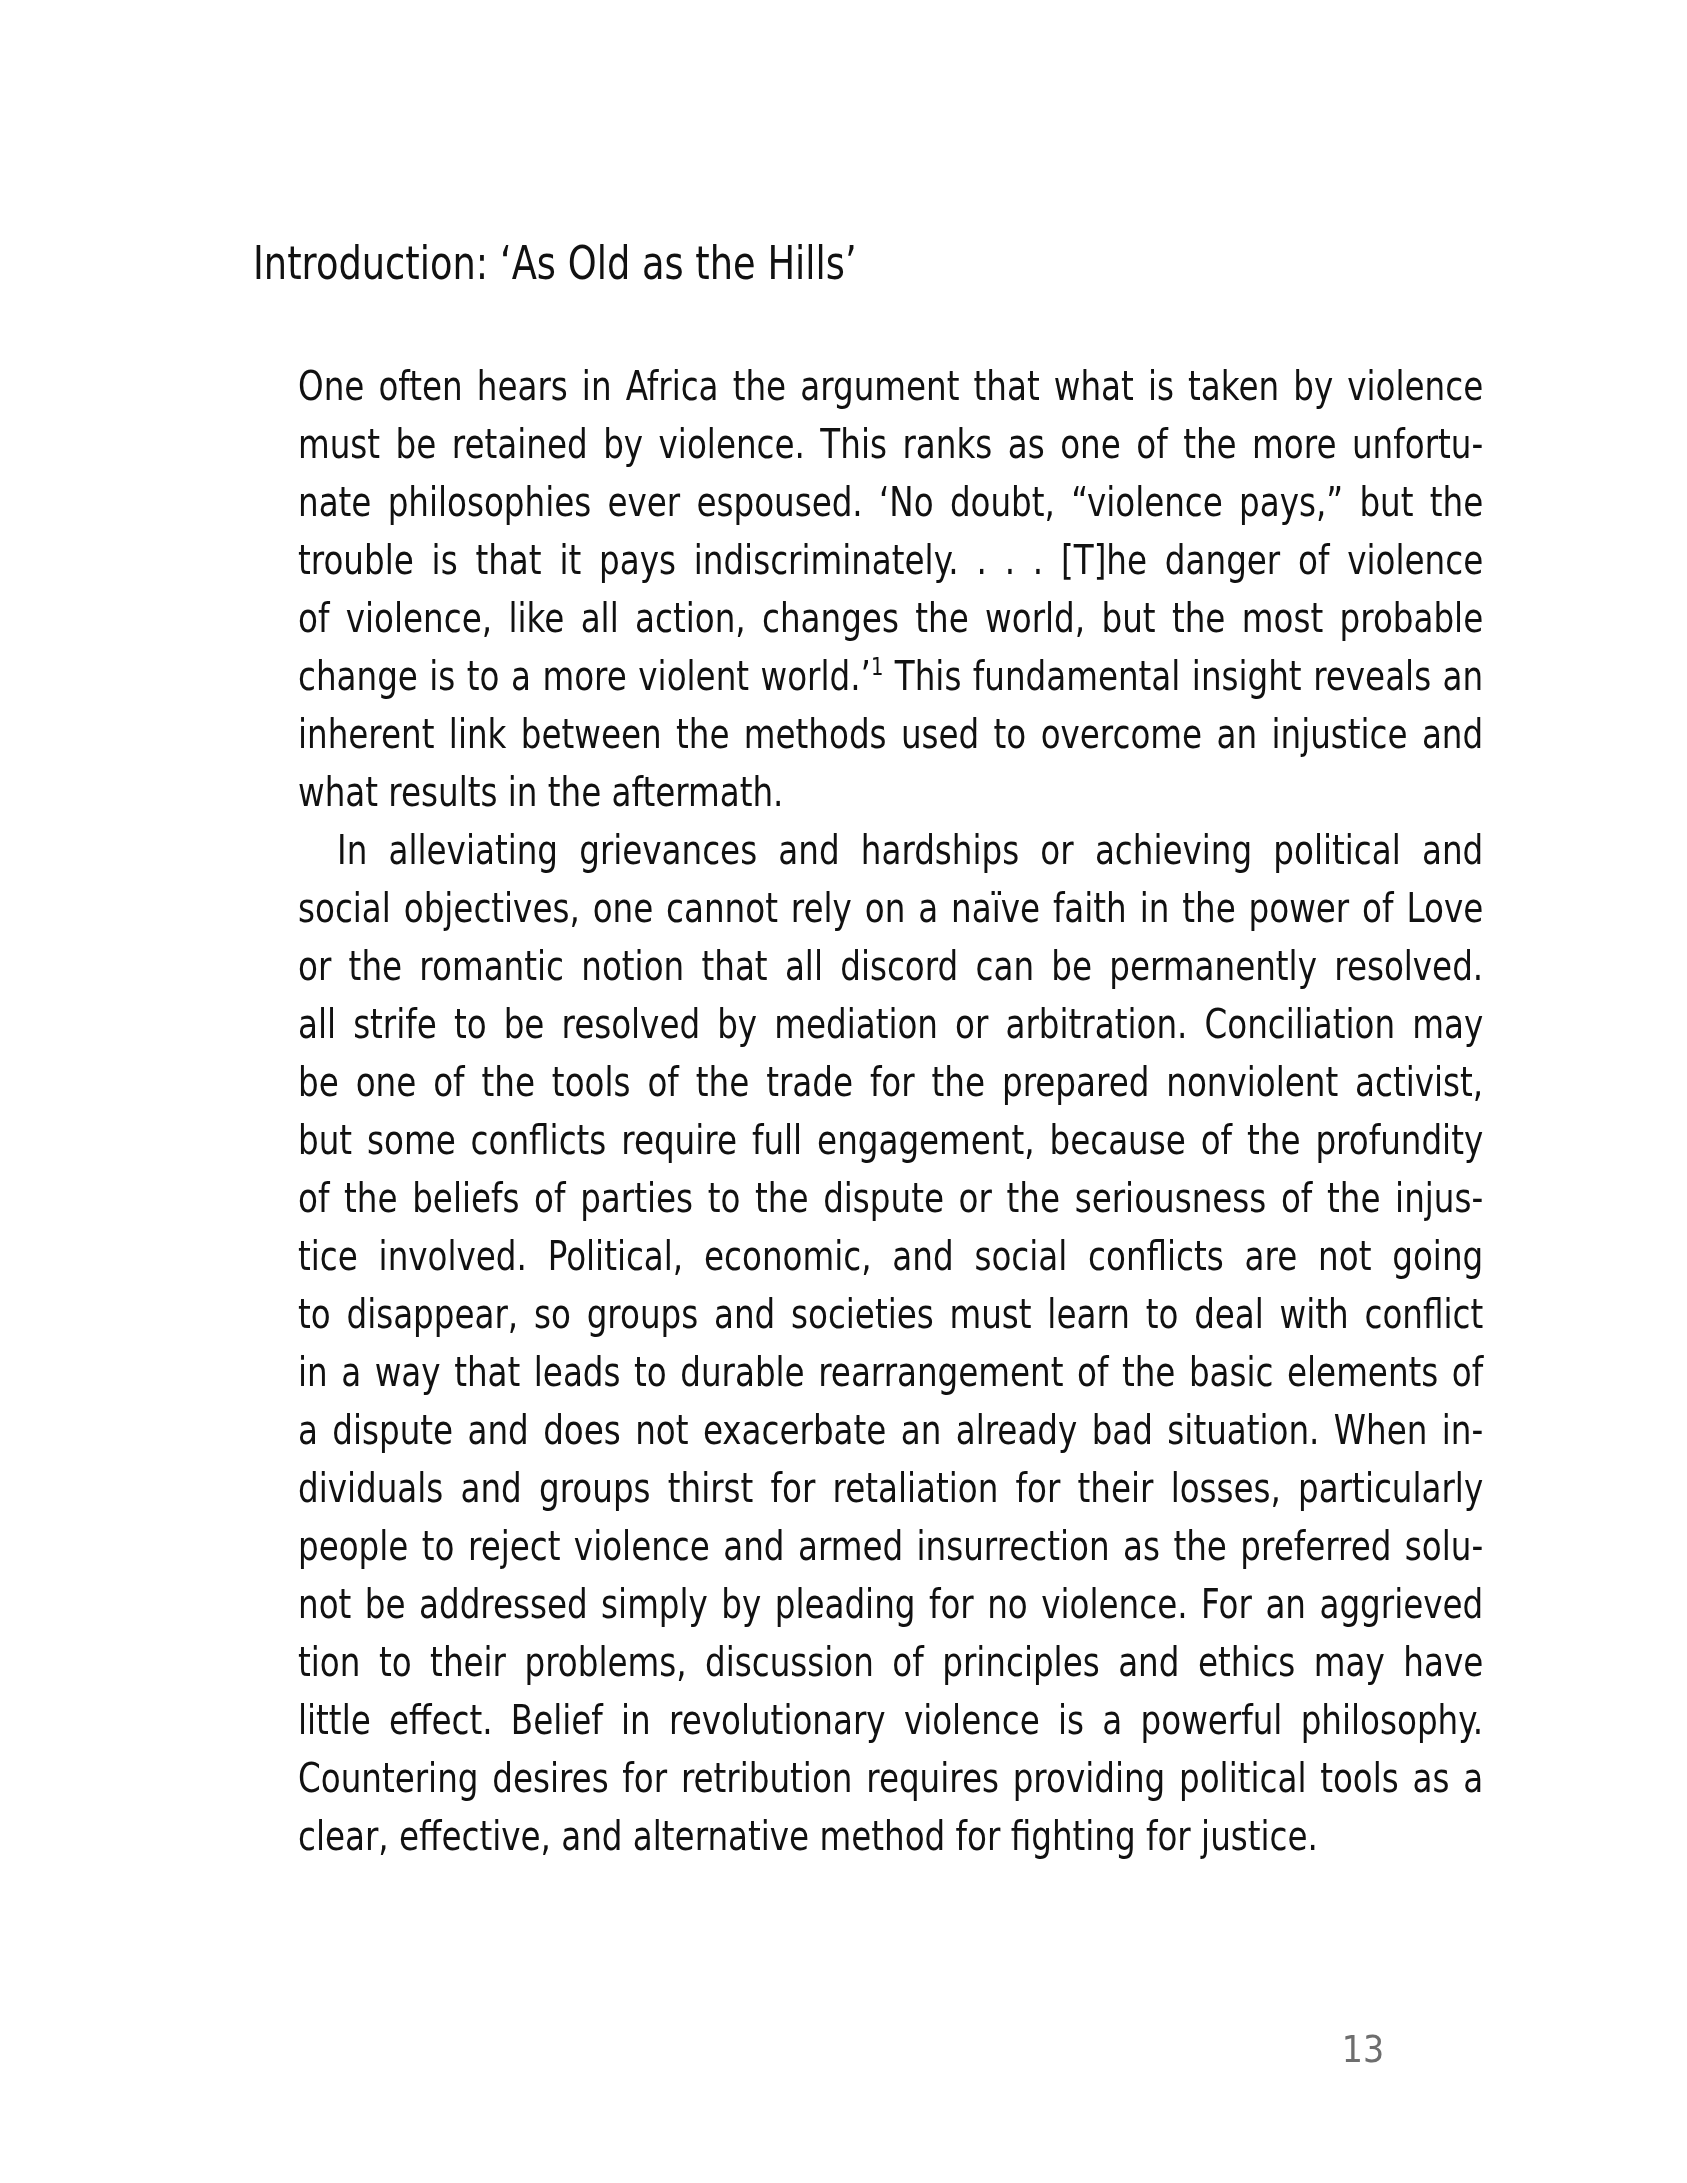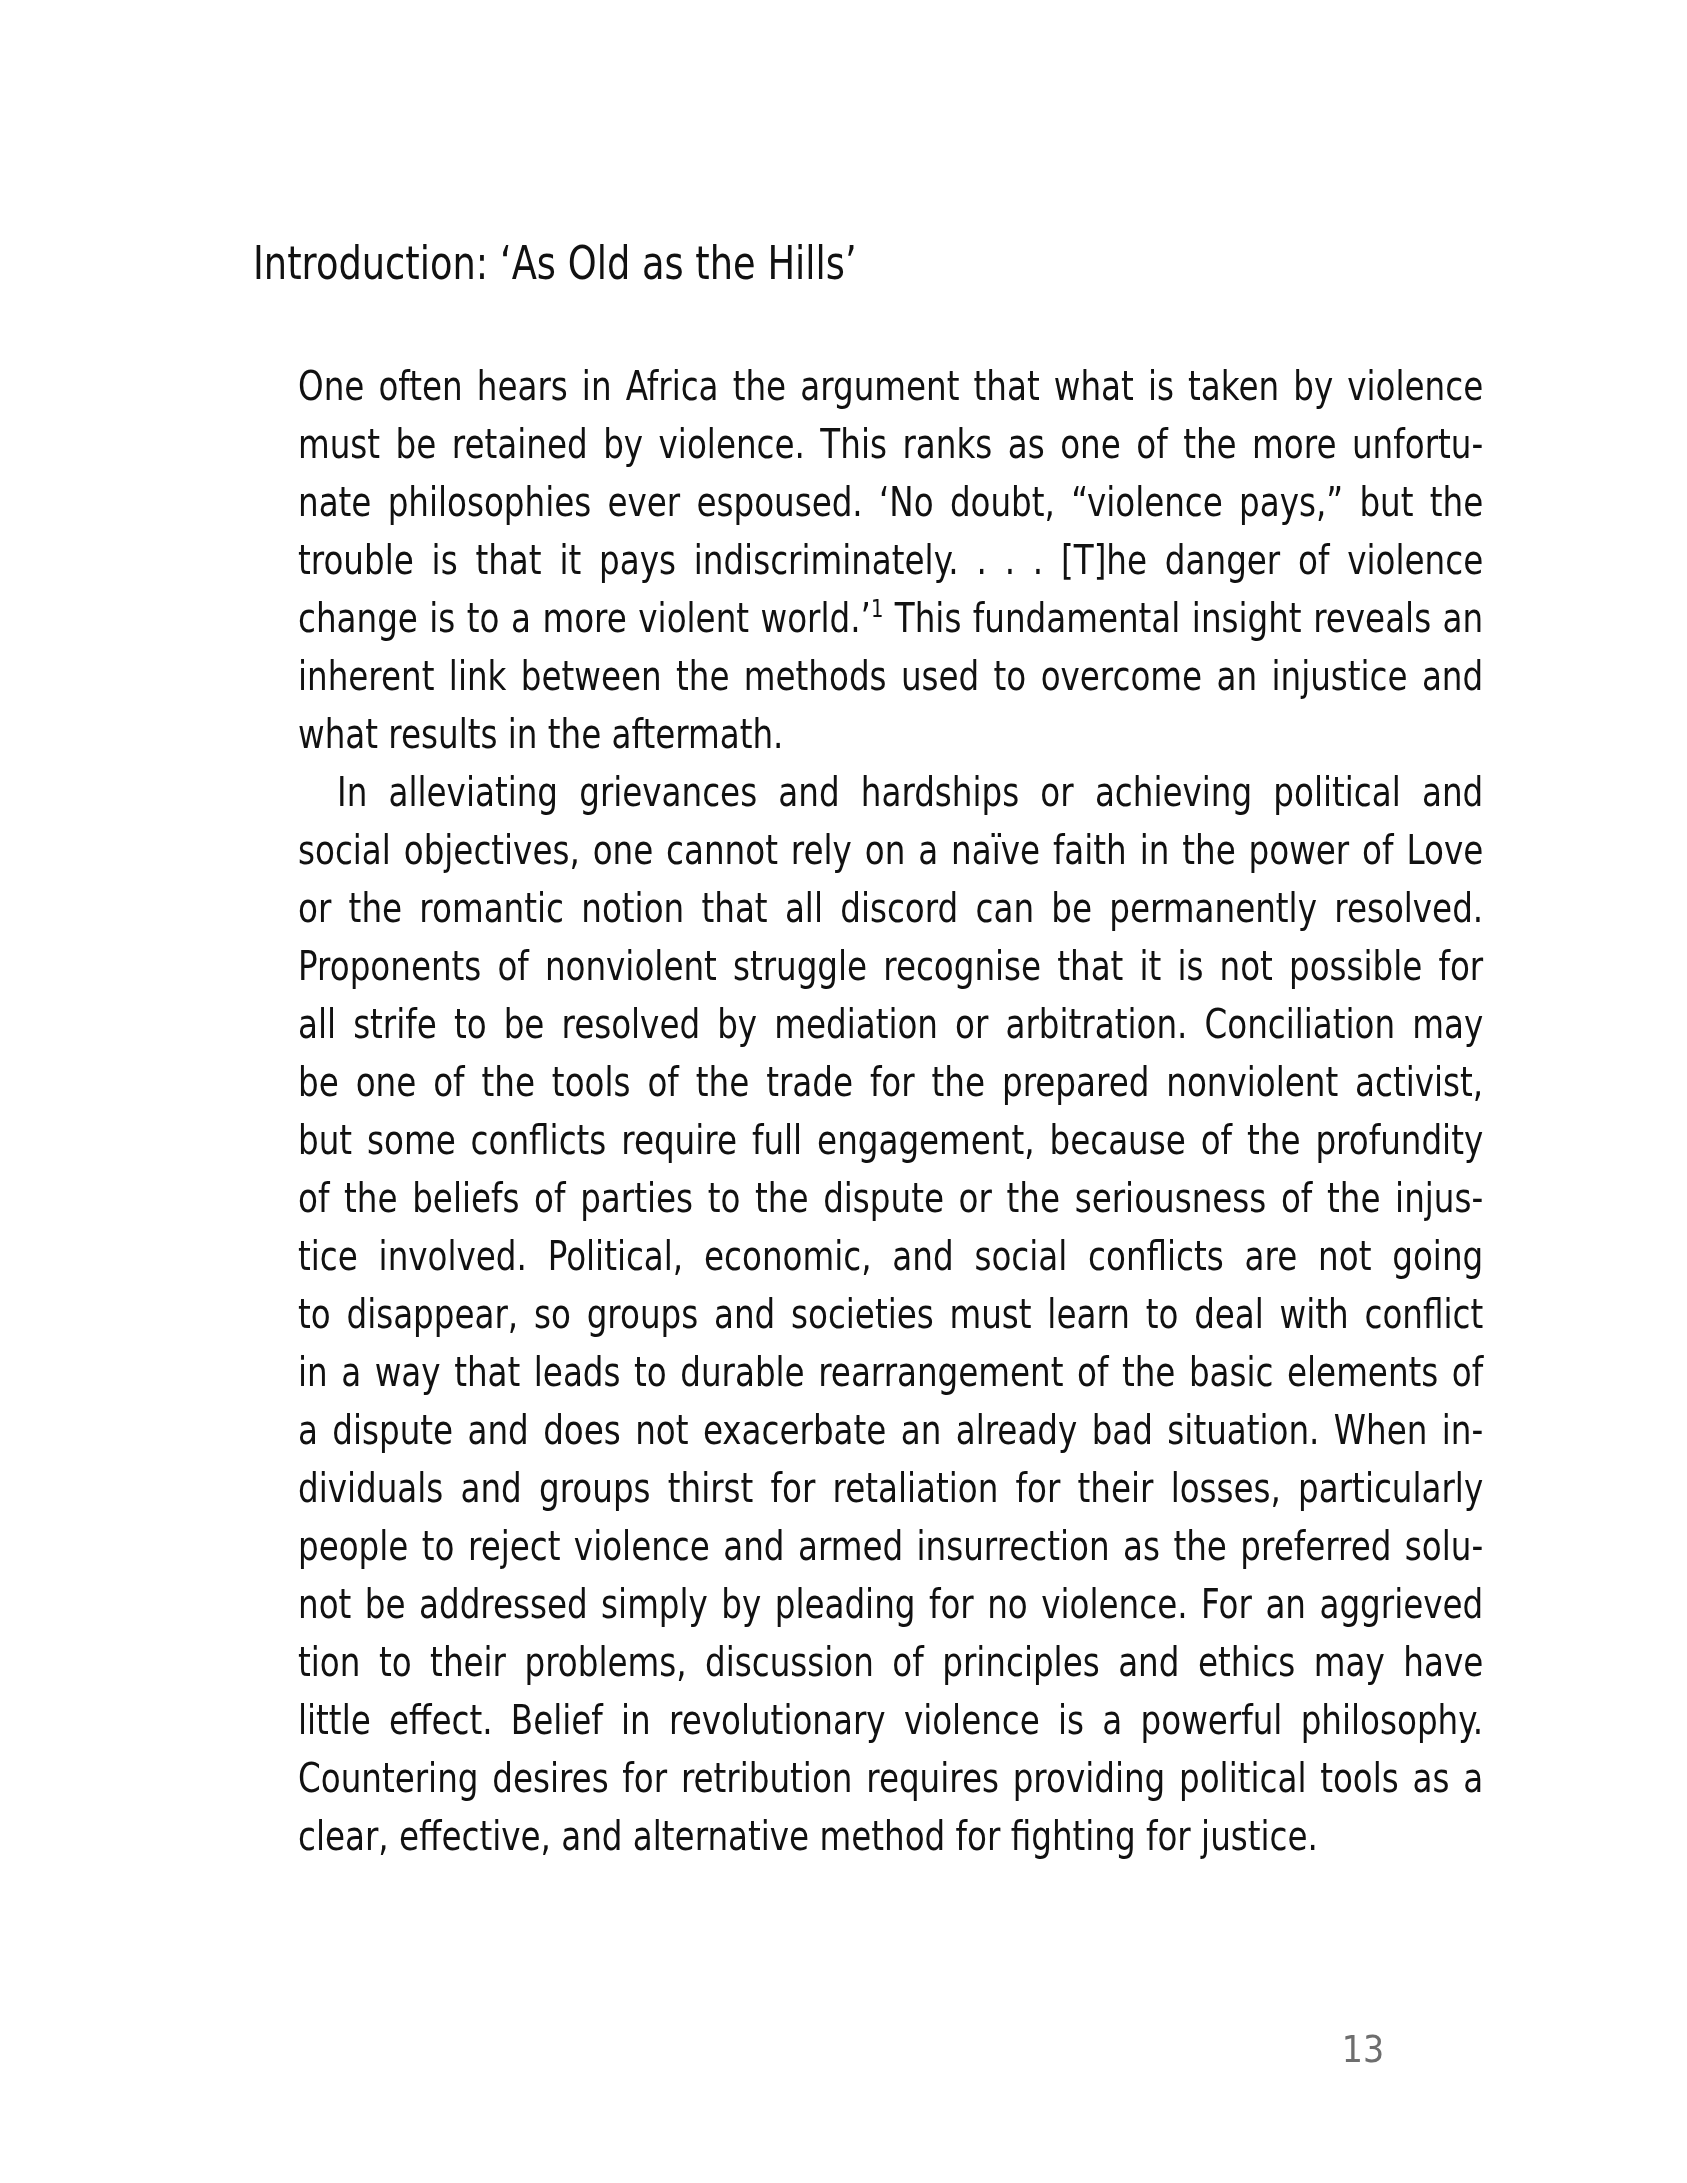--- a/index.html
+++ b/index.html
@@ -104,42 +104,42 @@
       <div class="line-wrap">
           <div class="line">must be retained by violence. This ranks as one of the more unfortu-</div>
         </div>
       <div class="line-wrap">
           <div class="line">nate philosophies ever espoused. ‘No doubt, “violence pays,” but the</div>
         </div>
       <div class="line-wrap">
           <div class="line">trouble is that it pays indiscriminately. . . . [T]he danger of violence</div>
         </div>
       <div class="line-wrap">
+          <div class="line">of violence, like all action, changes the world, but the most probable</div>
+        </div>
+      <div class="line-wrap">
         <div class="line"><span>change is to a more violent world.’</span><sup class="fn-ref">1</sup><span> This fundamental insight reveals an</span></div>
       </div>
       <div class="line-wrap">
           <div class="line">inherent link between the methods used to overcome an injustice and</div>
         </div>
       <div class="line-wrap">
           <div class="line last">what results in the aftermath.</div>
         </div>
     </div>
 
     <div class="paragraph">
       <div class="line-wrap">
           <div class="line indent">In alleviating grievances and hardships or achieving political and</div>
         </div>
       <div class="line-wrap">
           <div class="line">social objectives, one cannot rely on a naïve faith in the power of Love</div>
         </div>
       <div class="line-wrap">
           <div class="line">or the romantic notion that all discord can be permanently resolved.</div>
-        </div>
-      <div class="line-wrap">
-          <div class="line">Proponents of nonviolent struggle recognise that it is not possible for</div>
         </div>
       <div class="line-wrap">
           <div class="line">all strife to be resolved by mediation or arbitration. Conciliation may</div>
         </div>
       <div class="line-wrap">
           <div class="line">be one of the tools of the trade for the prepared nonviolent activist,</div>
         </div>
       <div class="line-wrap">
           <div class="line">but some conflicts require full engagement, because of the profundity</div>
         </div>

